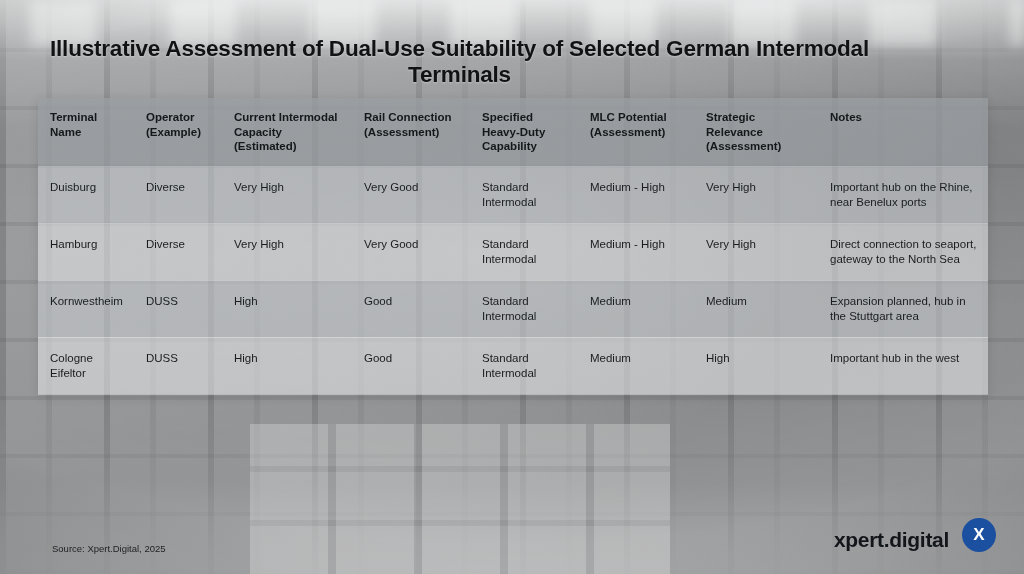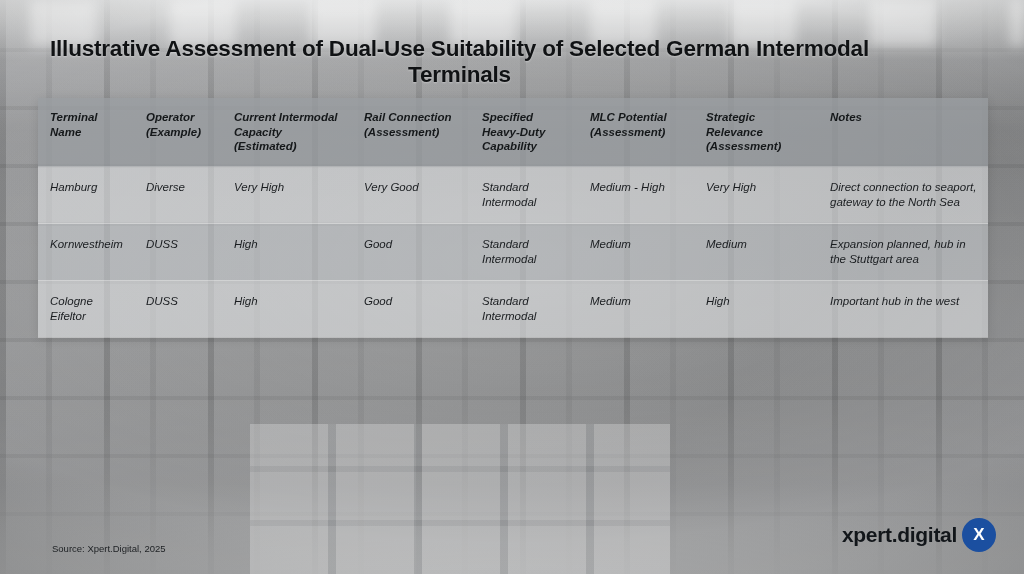--- a/index.html
+++ b/index.html
@@ -77,21 +77,20 @@
     position: absolute;
     left: 38px; top: 98px;
     width: 950px;
     background: rgba(255,255,255,0.10);
     box-shadow: 0 2px 10px rgba(0,0,0,0.10);
   }
   table {
     width: 100%;
     border-collapse: collapse;
     table-layout: fixed;
-    font-style: italic;
   }
   thead th {
     background: rgba(150,154,158,0.72);
     color: #15181a;
     font-size: 11.5px;
     font-weight: bold;
     text-align: left;
     padding: 12px 10px 12px 12px;
     line-height: 1.28;
     vertical-align: top;
@@ -122,22 +121,22 @@
     position: absolute;
     left: 24px; bottom: 20px;
     font-size: 9.5px;
     color: #1d2023;
     margin-left: 28px;
   }
   .logo {
     position: absolute;
     right: 28px; bottom: 22px;
     display: flex;
-    align-items: center;
-    gap: 5px;
+    align-items: flex-end;
+    gap: 13px;
   }
   .logo-text {
     font-size: 21px;
     font-weight: bold;
     color: #12161a;
     letter-spacing: -0.3px;
   }
   .logo-badge {
     width: 34px; height: 34px;
     border-radius: 50%;
@@ -179,20 +178,30 @@
           <th>Operator (Example)</th>
           <th>Current Intermodal Capacity (Estimated)</th>
           <th>Rail Connection (Assessment)</th>
           <th>Specified Heavy-Duty Capability</th>
           <th>MLC Potential (Assessment)</th>
           <th>Strategic Relevance (Assessment)</th>
           <th>Notes</th>
         </tr>
       </thead>
       <tbody>
+        <tr class="even">
+          <td>Duisburg</td>
+          <td>Diverse</td>
+          <td>Very High</td>
+          <td>Very Good</td>
+          <td>Standard Intermodal</td>
+          <td>Medium - High</td>
+          <td>Very High</td>
+          <td>Important hub on the Rhine, near Benelux ports</td>
+        </tr>
         <tr class="odd">
           <td>Hamburg</td>
           <td>Diverse</td>
           <td>Very High</td>
           <td>Very Good</td>
           <td>Standard Intermodal</td>
           <td>Medium - High</td>
           <td>Very High</td>
           <td>Direct connection to seaport, gateway to the North Sea</td>
         </tr>

